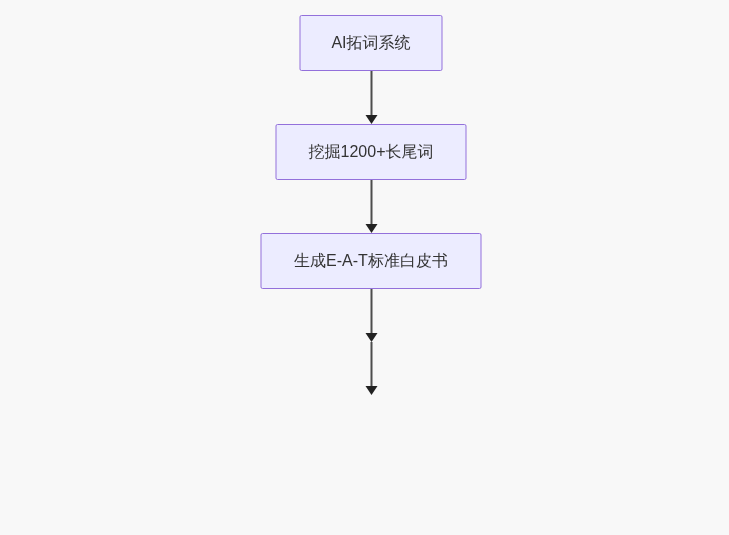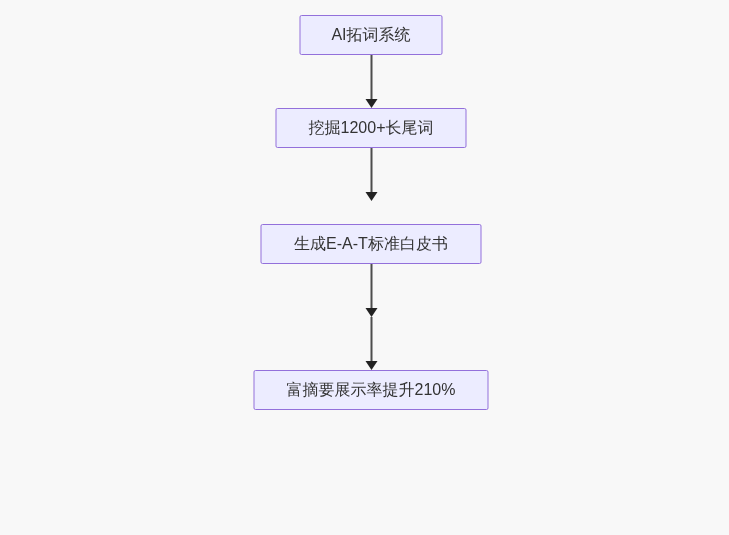--- a/index.html
+++ b/index.html
@@ -23,37 +23,37 @@
     left: 371px;
     top: 15px;
     transform: translateX(-50%);
     display: flex;
     flex-direction: column;
     align-items: center;
   }
 
   .node {
     box-sizing: border-box;
-    height: 40px;
+    height: 56px;
     display: flex;
     align-items: center;
     justify-content: center;
     background: #ECECFF;
     border: 1px solid #9370DB;
     border-radius: 2px;
   }
   .node .label {
     color: #333333;
     font-size: 16px;
     line-height: 1;
     white-space: nowrap;
   }
   .w1 { width: 143px; }
   .w2 { width: 191px; }
-  .w3 { width: 221px; margin-top: 23px; }
+  .w3 { width: 221px; }
   .w4 { width: 219px; }
   .w5 { width: 235px; }
 
   .connector {
     height: 53px;
     display: flex;
     flex-direction: column;
     align-items: center;
     justify-content: flex-end;
   }
@@ -102,18 +102,15 @@
       <div class="line"></div>
       <div class="head"></div>
     </div>
 
 
     <div class="connector">
       <div class="line"></div>
       <div class="head"></div>
     </div>
 
-    <div class="node w5">
-      <span class="label">富摘要展示率提升210%</span>
-    </div>
 
   </div>
 </div>
 
 </body></html>

